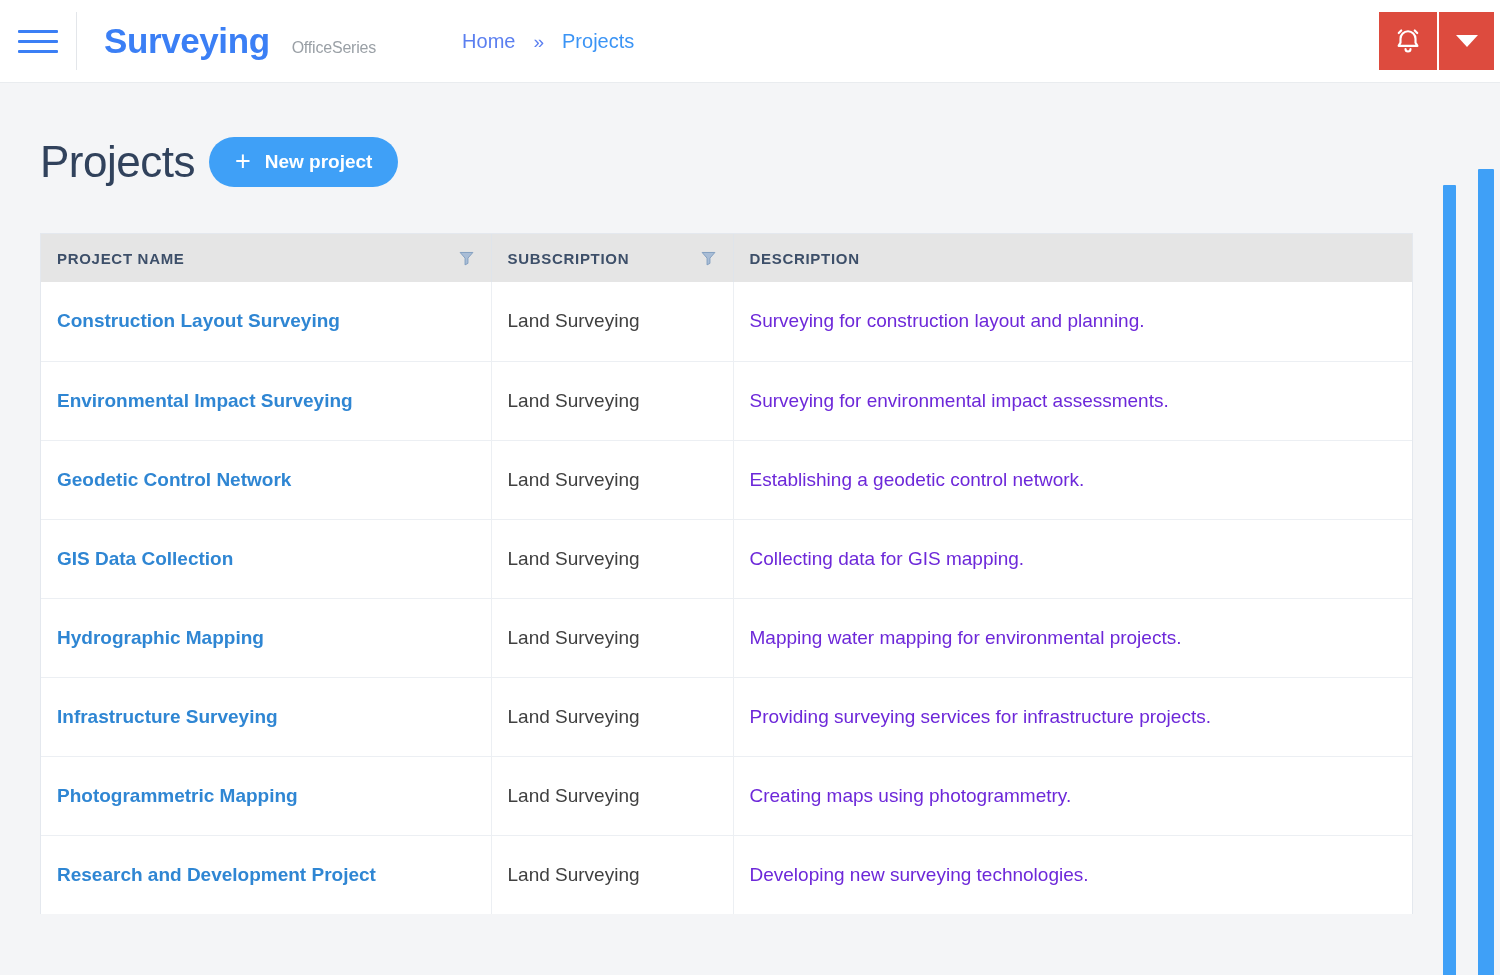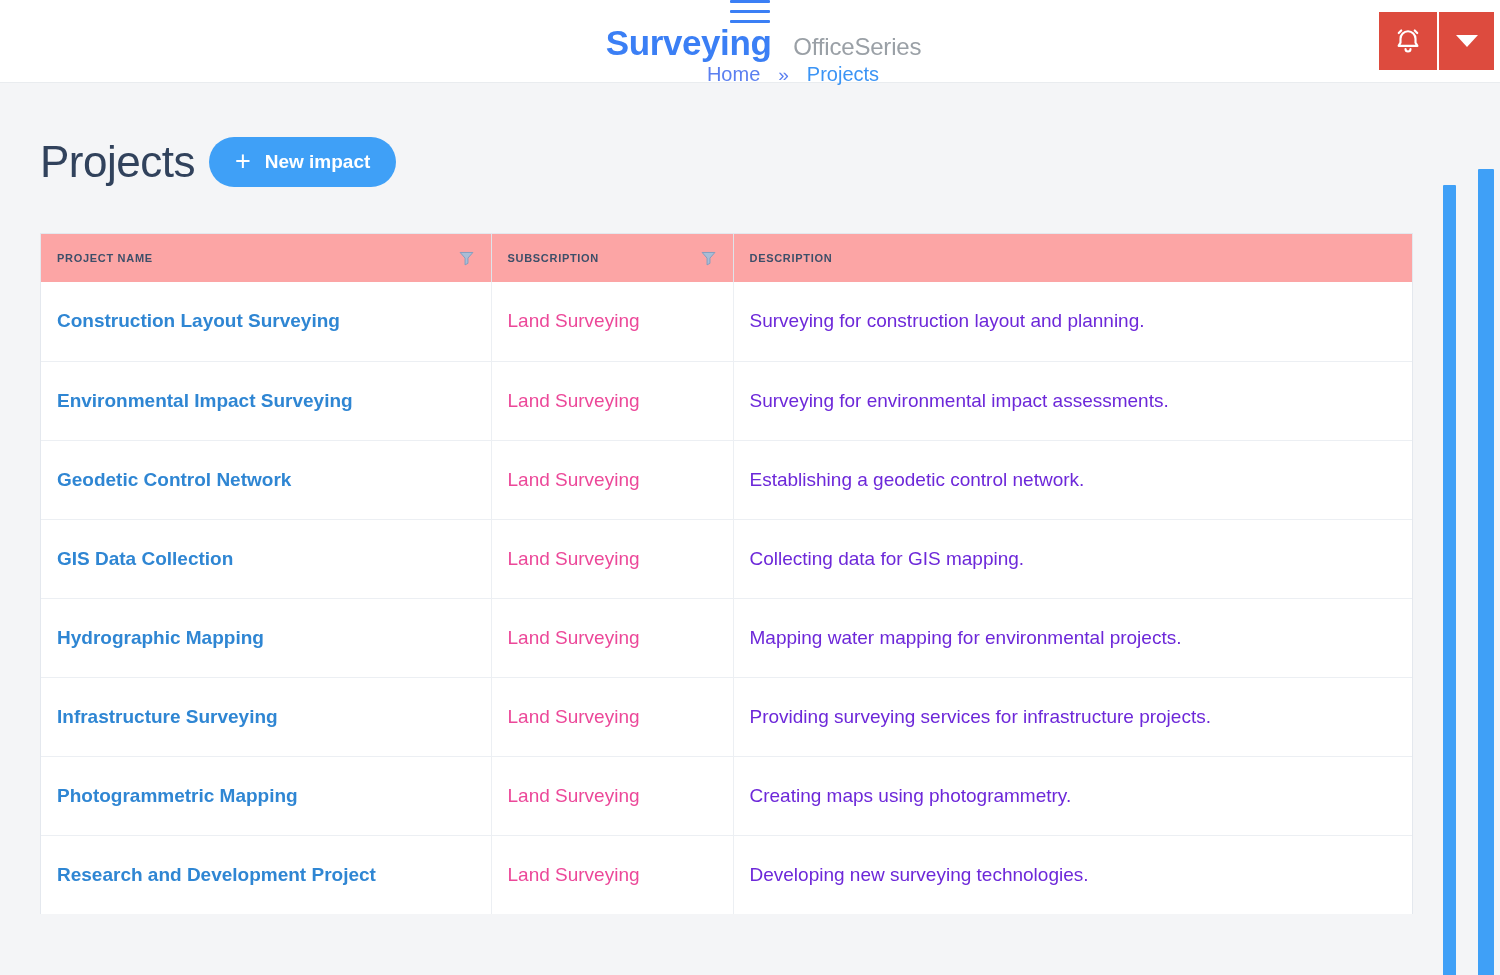--- a/index.html
+++ b/index.html
@@ -13,21 +13,20 @@
   }
 
   
   .topbar {
     position: relative;
     height: 83px;
     background: #ffffff;
     display: flex;
     align-items: center;
     border-bottom: 1px solid #e9ecef;
-    flex-direction: column;
   }
   .hamburger-wrap {
     width: 76px;
     height: 83px;
     display: flex;
     align-items: center;
     justify-content: center;
     cursor: pointer;
   }
   .hamburger {
@@ -52,21 +51,21 @@
     align-items: baseline;
     margin-left: 27px;
   }
   .brand-main {
     font-size: 35px;
     font-weight: bold;
     color: #3b7ff5;
     letter-spacing: -0.4px;
   }
   .brand-sub {
-    font-size: 24px;
+    font-size: 16px;
     color: #9aa0a6;
     margin-left: 22px;
     letter-spacing: -0.2px;
   }
   .breadcrumb {
     margin-left: 86px;
     font-size: 20px;
     display: flex;
     align-items: baseline;
     gap: 18px;
@@ -145,23 +144,23 @@
   
   .table-wrap {
     margin: 46px 0 0 40px;
     width: 1373px;
     background: #ffffff;
     border: 1px solid #e4e8ee;
     border-bottom: none;
   }
   table { width: 100%; border-collapse: collapse; table-layout: fixed; }
   thead th {
-    background: #fca5a5;
+    background: #e5e5e5;
     color: #3d4f69;
-    font-size: 11px;
+    font-size: 15px;
     font-weight: bold;
     letter-spacing: 0.7px;
     text-align: left;
     height: 48px;
     padding: 0 16px;
     border-right: 1px solid #dfe4ea;
     position: relative;
   }
   thead th:last-child { border-right: none; }
   .th-inner { display: flex; align-items: center; justify-content: space-between; }
@@ -173,21 +172,21 @@
     height: 79px;
     padding: 0 16px;
     font-size: 19px;
     border-top: 1px solid #eceff3;
     border-right: 1px solid #eceff3;
     vertical-align: middle;
   }
   tbody tr:first-child td { border-top: none; }
   tbody td:last-child { border-right: none; }
   .cell-link { color: #2f86d3; cursor: pointer; font-weight: bold; }
-  .cell-sub  { color: #ec4899; }
+  .cell-sub  { color: #404040; }
   .cell-desc { color: #6d28d9; }
 
   
   .scroll-outer, .scroll-inner {
     position: absolute;
     background: #3fa0f7;
     border-radius: 1px;
   }
   .scroll-inner { left: 1443px; top: 102px; width: 13px; height: 854px; }
   .scroll-outer { left: 1478px; top: 86px; width: 16px; height: 810px; }
@@ -229,21 +228,21 @@
     </button>
   </div>
 </div>
 
 <div class="page">
 
   <div class="page-head">
     <h1 class="page-title">Projects</h1>
     <button class="new-btn">
       <span class="plus-glyph">+</span>
-      <span>New impact</span>
+      <span>New project</span>
     </button>
   </div>
 
   <div class="table-wrap">
     <table>
       <thead>
         <tr>
           <th class="col-name">
             <div class="th-inner">
               <span>PROJECT NAME</span>

